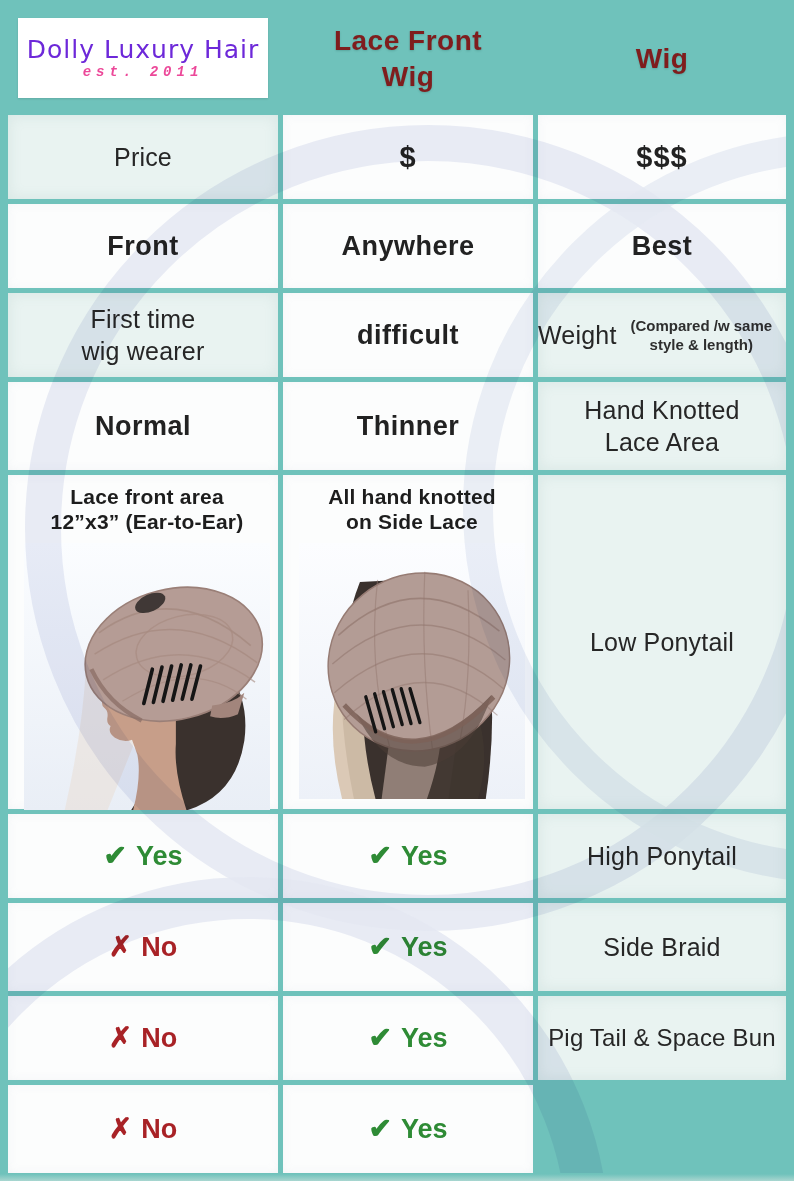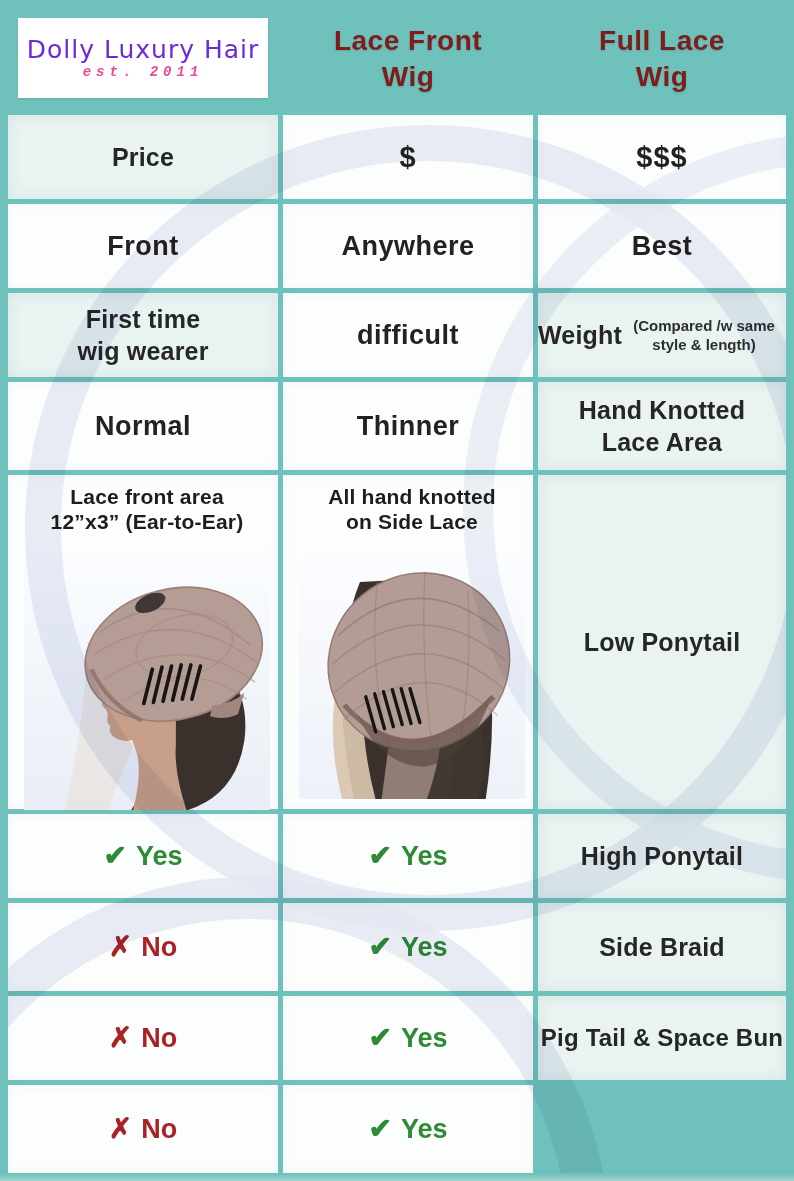--- a/index.html
+++ b/index.html
@@ -37,21 +37,21 @@
     box-shadow:0 1px 2px rgba(0,0,0,0.12);
   }
   .logo-name{
     font-family:"DejaVu Sans",sans-serif;font-weight:400;font-size:25px;
     color:#6d28d9;letter-spacing:1px;line-height:1.1;
   }
   .logo-est{
     font-family:Liberation Mono, monospace;font-style:italic;font-weight:700;
     font-size:14px;color:#ec4899;letter-spacing:5px;
   }
-  .row-label{font-weight:700;font-size:25px;color:#262626;line-height:1.3;letter-spacing:0.2px;}
+  .row-label{font-weight:400;font-size:25px;color:#262626;line-height:1.3;letter-spacing:0.2px;}
   .row-sublabel{font-weight:700;font-size:15px;color:#2e2e2e;line-height:1.25;max-width:170px;margin-top:2px;}
   .value{font-weight:700;font-size:27px;color:#222;letter-spacing:0.5px;}
   .value.price{font-size:29px;letter-spacing:1px;}
   .yesno{font-weight:700;font-size:27px;display:flex;align-items:center;gap:9px;}
   .yes{color:#2e8b35;}
   .no{color:#a82226;}
   .mark{font-size:28px;line-height:1;}
   .photo-cell{flex-direction:column;justify-content:flex-start;padding:10px 8px 10px 16px;}
   .photo-caption{font-weight:700;font-size:21px;color:#1d1d1d;line-height:1.18;letter-spacing:0.2px;}
   .photo-wrap{flex:1;width:100%;margin-top:8px;display:flex;align-items:stretch;}
@@ -74,21 +74,20 @@
       </div>
     </div>
     <div class="cell head">
       <div class="head-txt">
         <div>Lace Front</div>
         <div>Wig</div>
       </div>
     </div>
     <div class="cell head">
       <div class="head-txt">
-        <div>Full Lace</div>
         <div>Wig</div>
       </div>
     </div>
 
     <div class="cell label">
       <div class="row-label">Price</div>
     </div>
     <div class="cell data">
       <div class="value price">$</div>
     </div>

